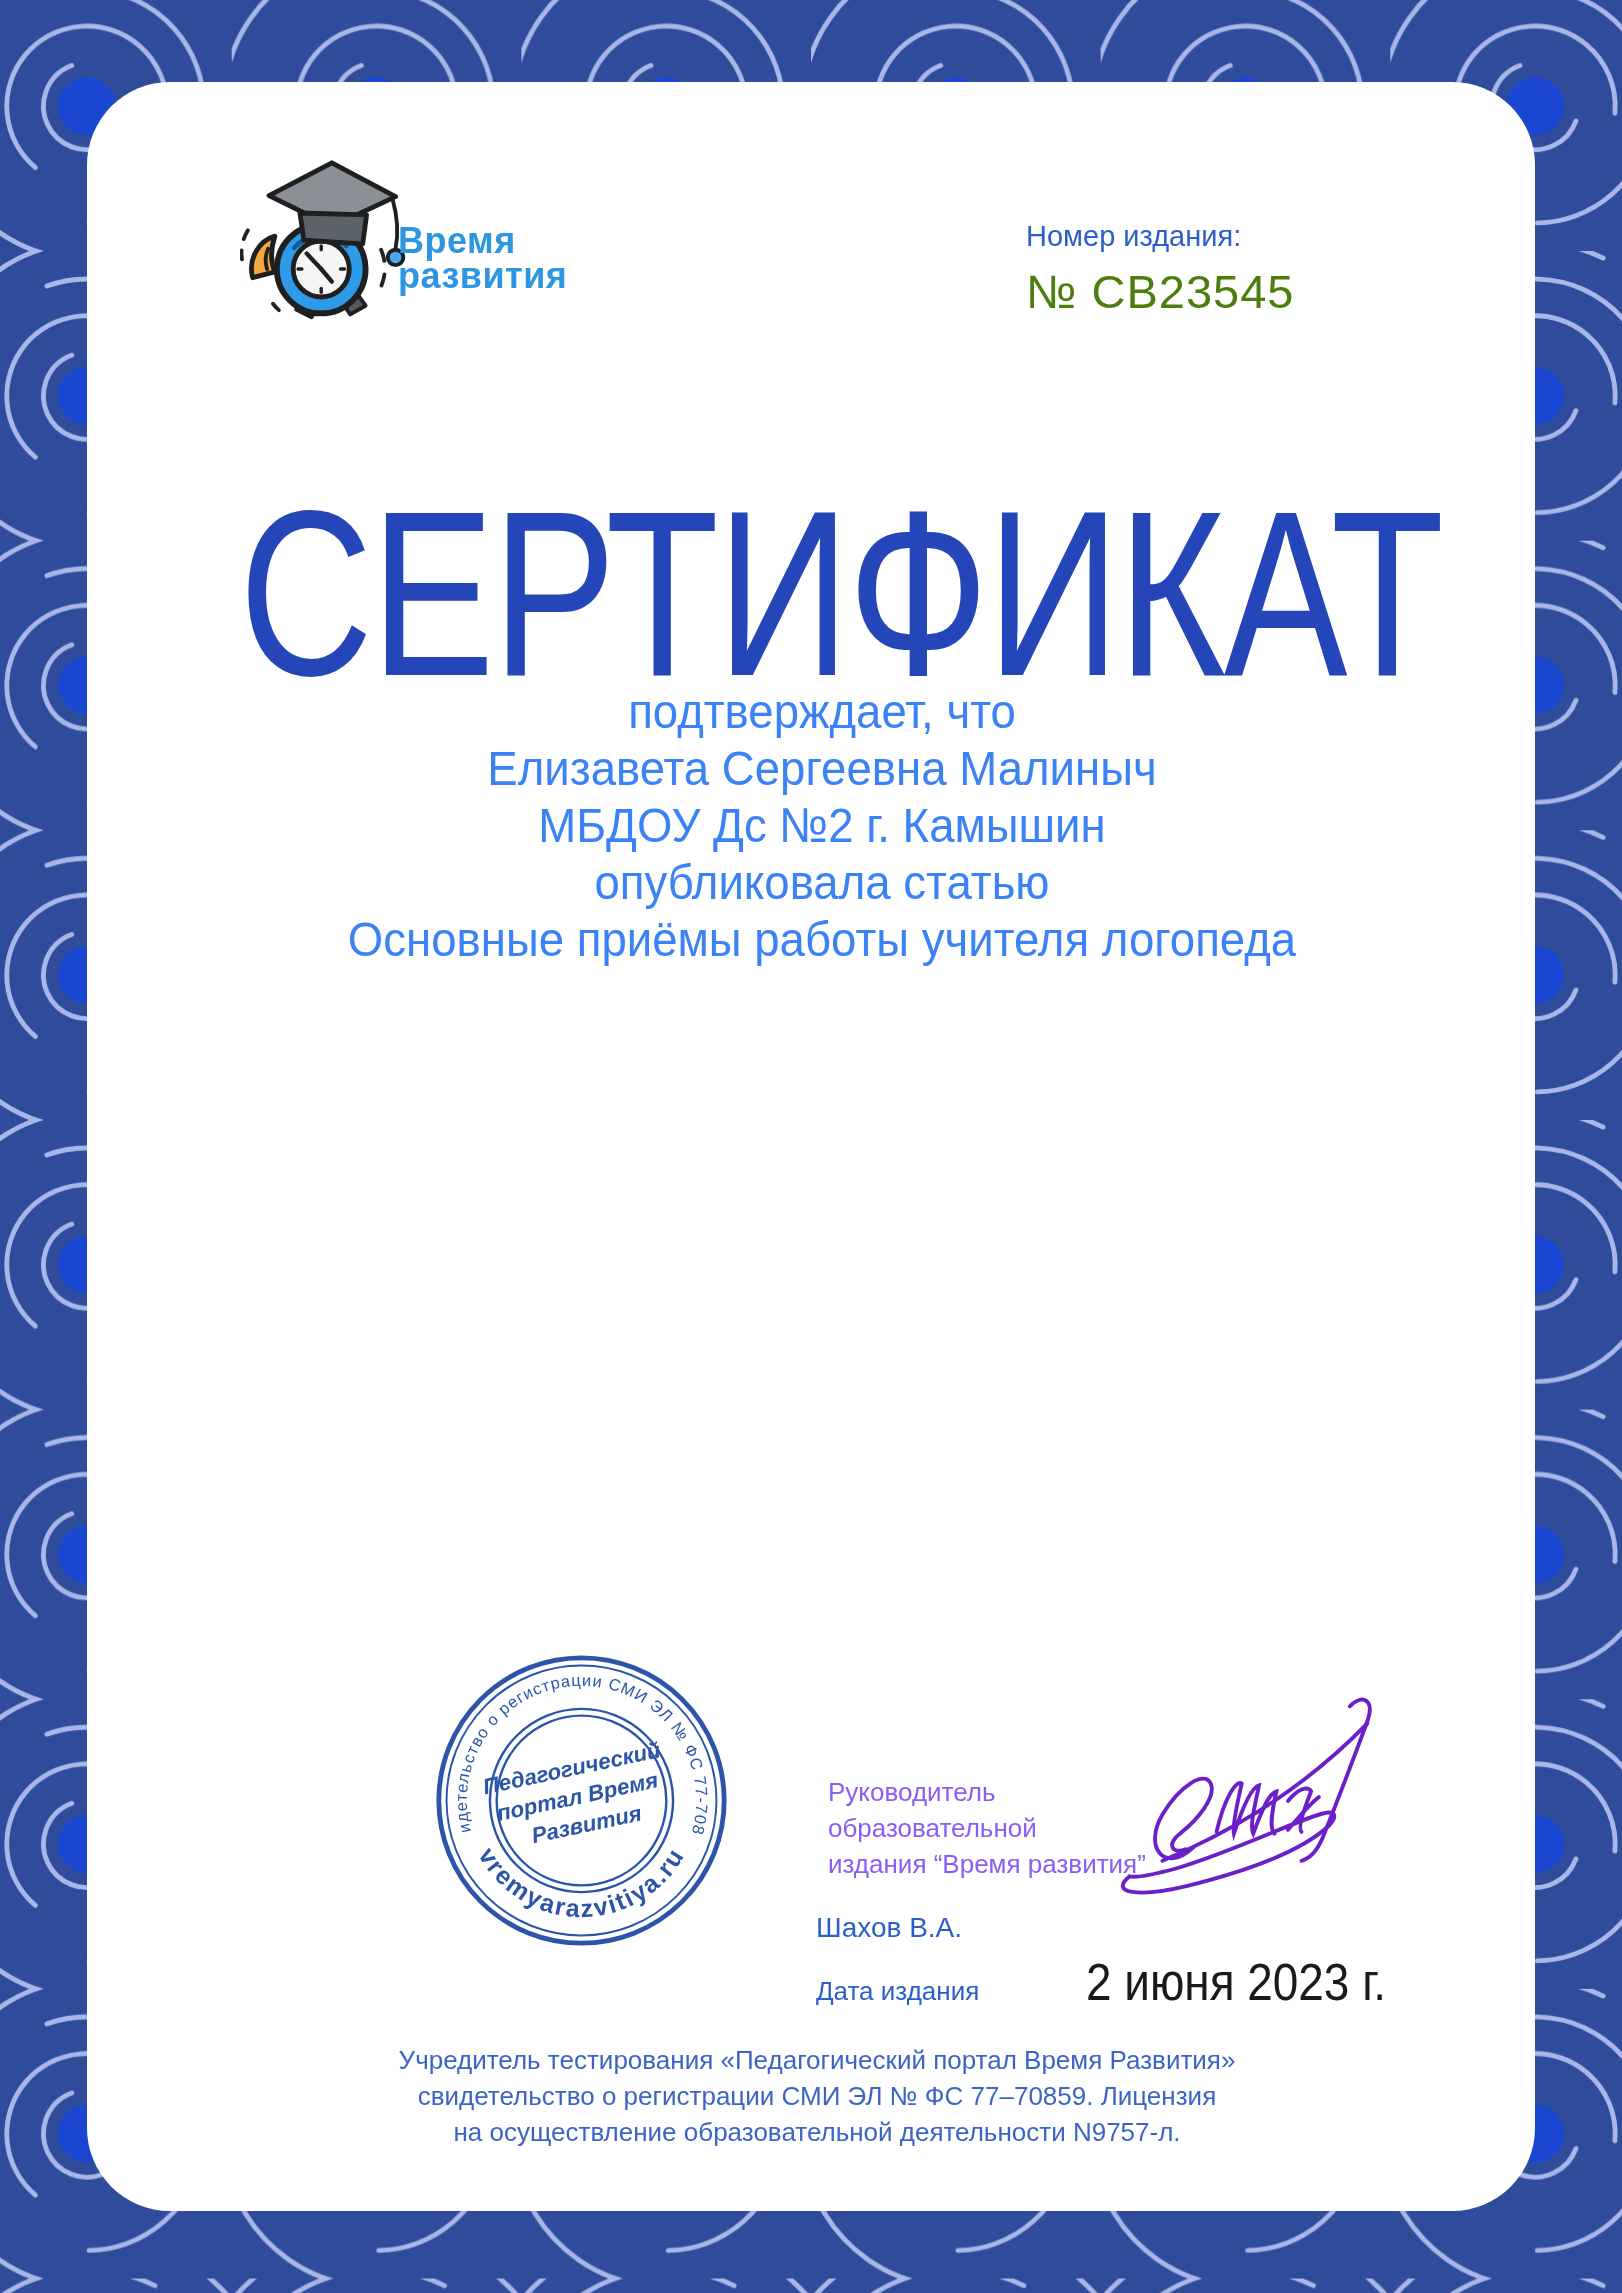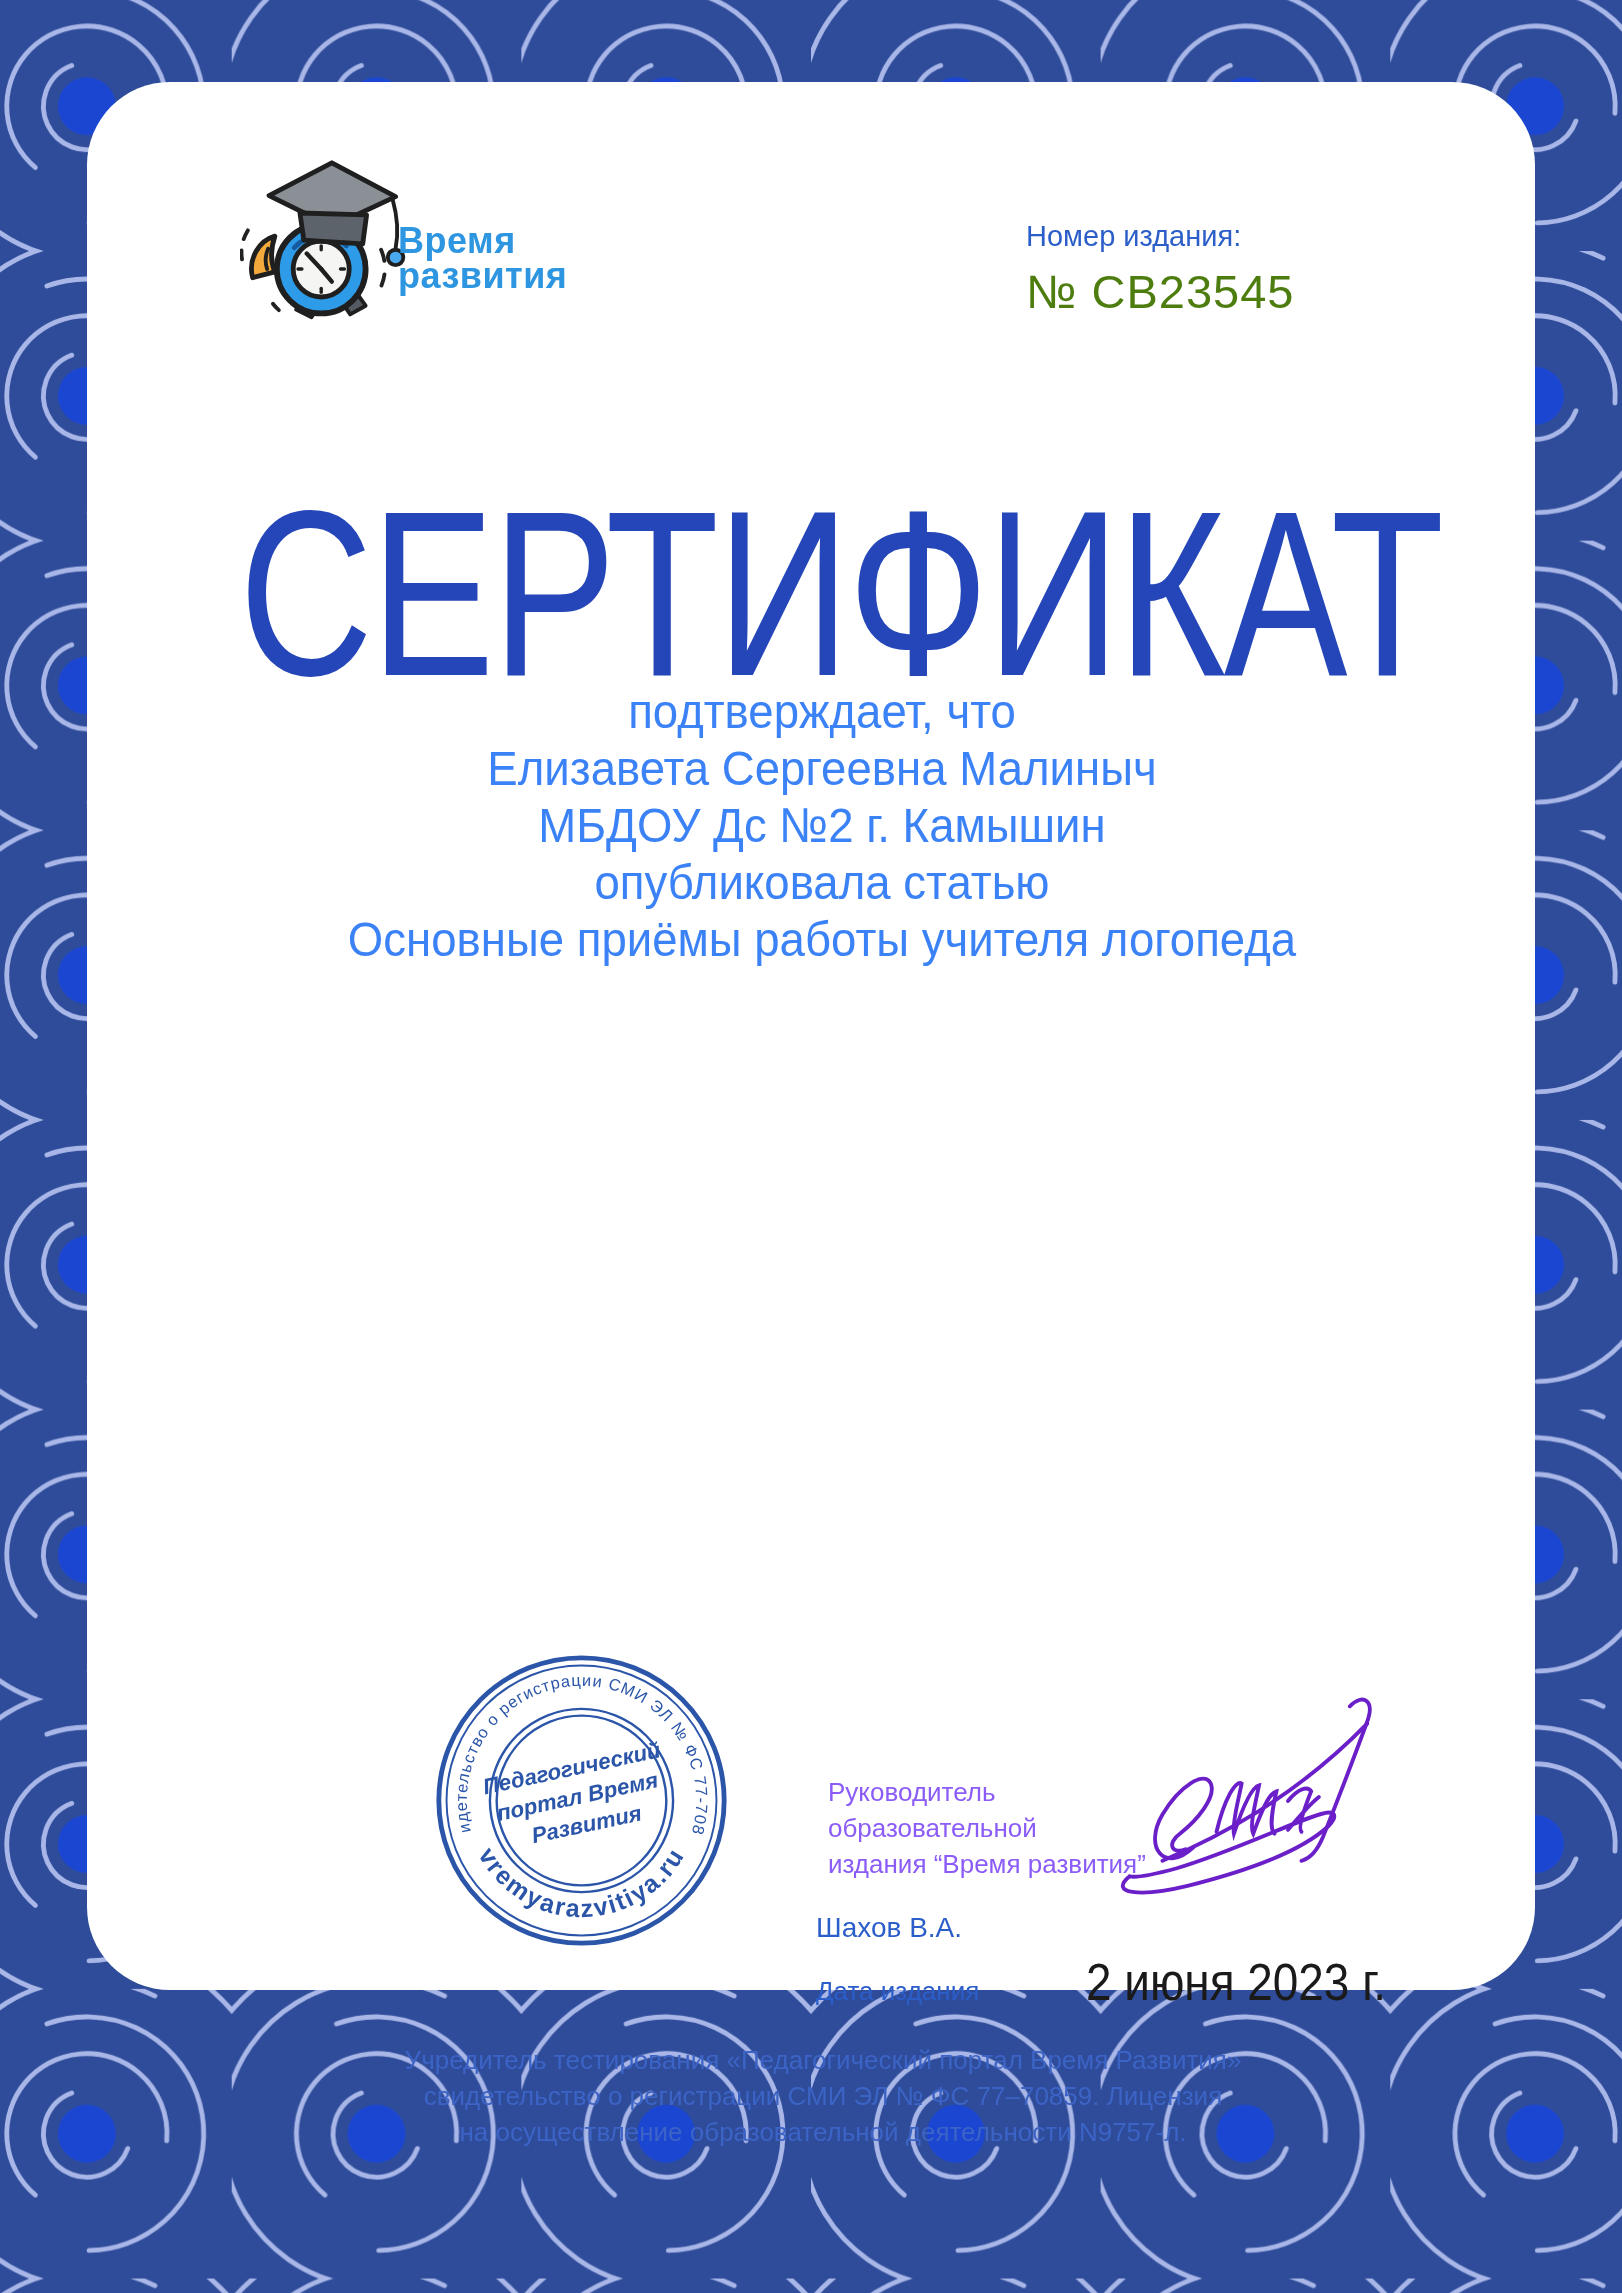--- a/index.html
+++ b/index.html
@@ -3,21 +3,21 @@
 <meta charset="utf-8">
 <style>
   html,body{margin:0;padding:0;}
   body{
     width:1622px;height:2293px;position:relative;overflow:hidden;
     background:#2e4c99;
     font-family:"Liberation Sans", sans-serif;
   }
   .bg-svg{position:absolute;left:0;top:0;z-index:0;}
   .card{
-    position:absolute;left:87px;top:82px;width:1448px;height:1908px;
+    position:absolute;left:87px;top:82px;width:1448px;height:2129px;
     background:#ffffff;border-radius:83px;z-index:1;
   }
   .abs{position:absolute;}
   
   .logo-text{
     left:311px;top:141px;
     font-weight:bold;font-size:36px;line-height:35px;
     color:#2E96E0;letter-spacing:0.5px;
   }
   
@@ -43,21 +43,21 @@
   .role-text{left:729px;top:1692px;font-size:26px;line-height:36px;color:#8b5cf6;margin-left:12px;}
   .sign-name{left:729px;top:1830px;font-size:28px;color:#2c5ec9;}
   .signature-svg{left:1004px;top:1603px;width:309px;height:227px;}
   .date-label{left:729px;top:1894px;font-size:26px;color:#2c5ec9;}
   .date-value{
     left:946px;top:1871px;width:406px;text-align:center;
     font-size:51px;color:#1a1a1a;white-space:nowrap;
     transform:scaleX(0.9);transform-origin:50% 50%;
   }
   
-  .footer{left:12px;top:1960px;width:1448px;text-align:center;color:#3c63c6;}
+  .footer{left:6px;top:1960px;width:1448px;text-align:center;color:#3c63c6;}
   .footer-line{font-size:26px;line-height:36px;}
 </style>
 </head>
 <body>
 
 <svg class="bg-svg" width="1622" height="2293" aria-hidden="true" viewBox="0 0 1680 2375">
   <defs>
     <pattern id="swirls" x="-60" y="-40" width="300" height="300" patternUnits="userSpaceOnUse">
       <circle cx="150" cy="150" r="30" fill="#1b46d2"></circle>
       <g fill="none" stroke="#a9b6e8" stroke-width="5" stroke-linecap="round">

